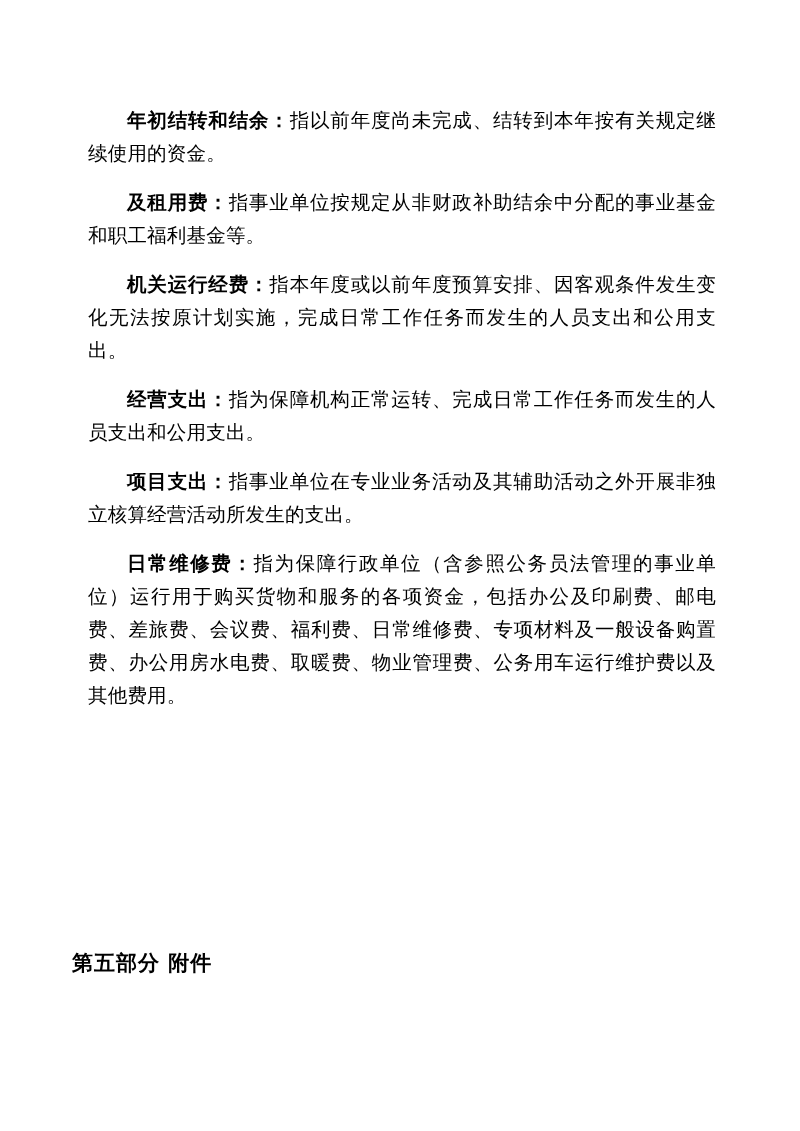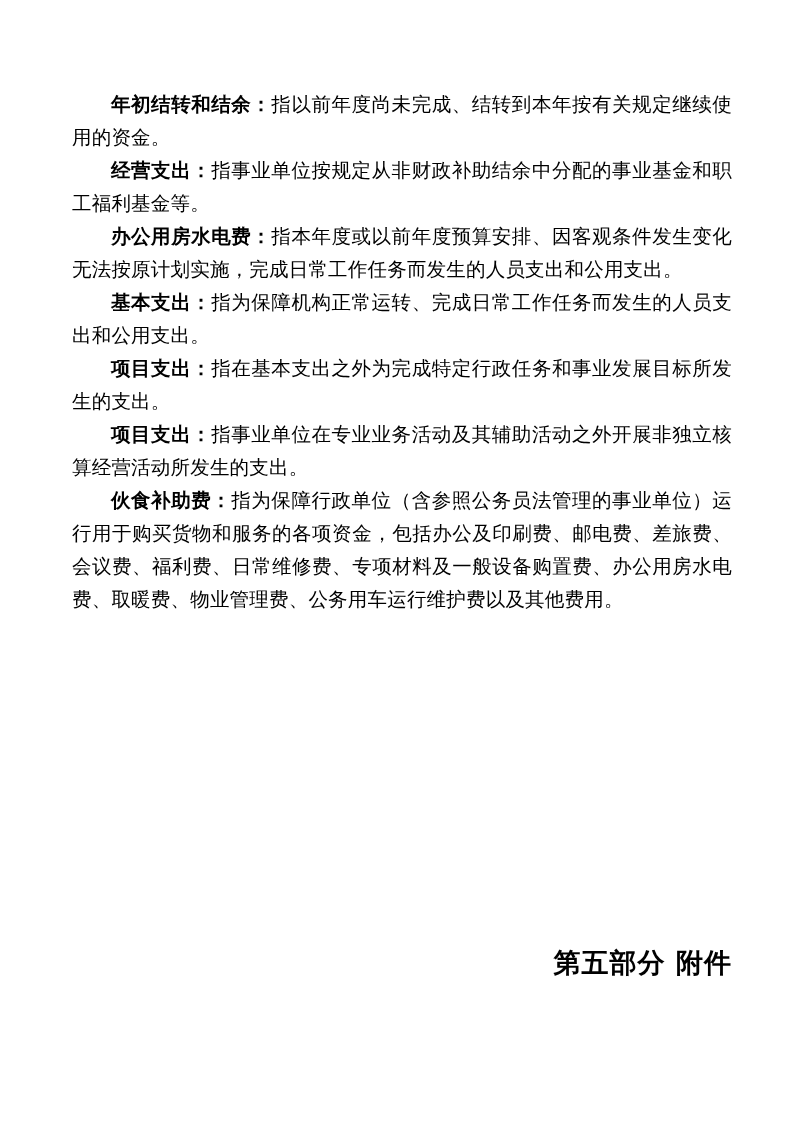--- a/index.html
+++ b/index.html
@@ -27,55 +27,54 @@
     left: 72px;
     top: 88px;
     width: 660px;
   }
   .para {
     font-size: 19.5px;
     line-height: 33px;
     text-align: justify;
     text-justify: inter-ideograph;
     text-indent: 2em;
-    margin: 0;
+    margin: 16px;
     letter-spacing: 0.2px;
   }
   .term {
     font-weight: bold;
   }
   .section-title {
     position: absolute;
     left: 0;
     top: 855px;
     width: 660px;
-    text-align: right;
-    font-size: 27px;
+    text-align: left;
+    font-size: 21px;
     font-weight: bold;
     letter-spacing: 1px;
     line-height: 40px;
   }
 </style>
 </head>
 <body>
 
 <div class="page">
   <div class="content">
 
     <p class="para"><span class="term">年初结转和结余：</span><span>指以前年度尚未完成、结转到本年按有关规定继续使用的资金。</span></p>
 
-    <p class="para"><span class="term">经营支出：</span><span>指事业单位按规定从非财政补助结余中分配的事业基金和职工福利基金等。</span></p>
+    <p class="para"><span class="term">及租用费：</span><span>指事业单位按规定从非财政补助结余中分配的事业基金和职工福利基金等。</span></p>
 
-    <p class="para"><span class="term">办公用房水电费：</span><span>指本年度或以前年度预算安排、因客观条件发生变化无法按原计划实施，完成日常工作任务而发生的人员支出和公用支出。</span></p>
+    <p class="para"><span class="term">机关运行经费：</span><span>指本年度或以前年度预算安排、因客观条件发生变化无法按原计划实施，完成日常工作任务而发生的人员支出和公用支出。</span></p>
 
-    <p class="para"><span class="term">基本支出：</span><span>指为保障机构正常运转、完成日常工作任务而发生的人员支出和公用支出。</span></p>
+    <p class="para"><span class="term">经营支出：</span><span>指为保障机构正常运转、完成日常工作任务而发生的人员支出和公用支出。</span></p>
 
-    <p class="para"><span class="term">项目支出：</span><span>指在基本支出之外为完成特定行政任务和事业发展目标所发生的支出。</span></p>
 
     <p class="para"><span class="term">项目支出：</span><span>指事业单位在专业业务活动及其辅助活动之外开展非独立核算经营活动所发生的支出。</span></p>
 
 
-    <p class="para"><span class="term">伙食补助费：</span><span>指为保障行政单位（含参照公务员法管理的事业单位）运行用于购买货物和服务的各项资金，包括办公及印刷费、邮电费、差旅费、会议费、福利费、日常维修费、专项材料及一般设备购置费、办公用房水电费、取暖费、物业管理费、公务用车运行维护费以及其他费用。</span></p>
+    <p class="para"><span class="term">日常维修费：</span><span>指为保障行政单位（含参照公务员法管理的事业单位）运行用于购买货物和服务的各项资金，包括办公及印刷费、邮电费、差旅费、会议费、福利费、日常维修费、专项材料及一般设备购置费、办公用房水电费、取暖费、物业管理费、公务用车运行维护费以及其他费用。</span></p>
 
     <div class="section-title">第五部分  附件</div>
 
   </div>
 </div>
 
 </body></html>

